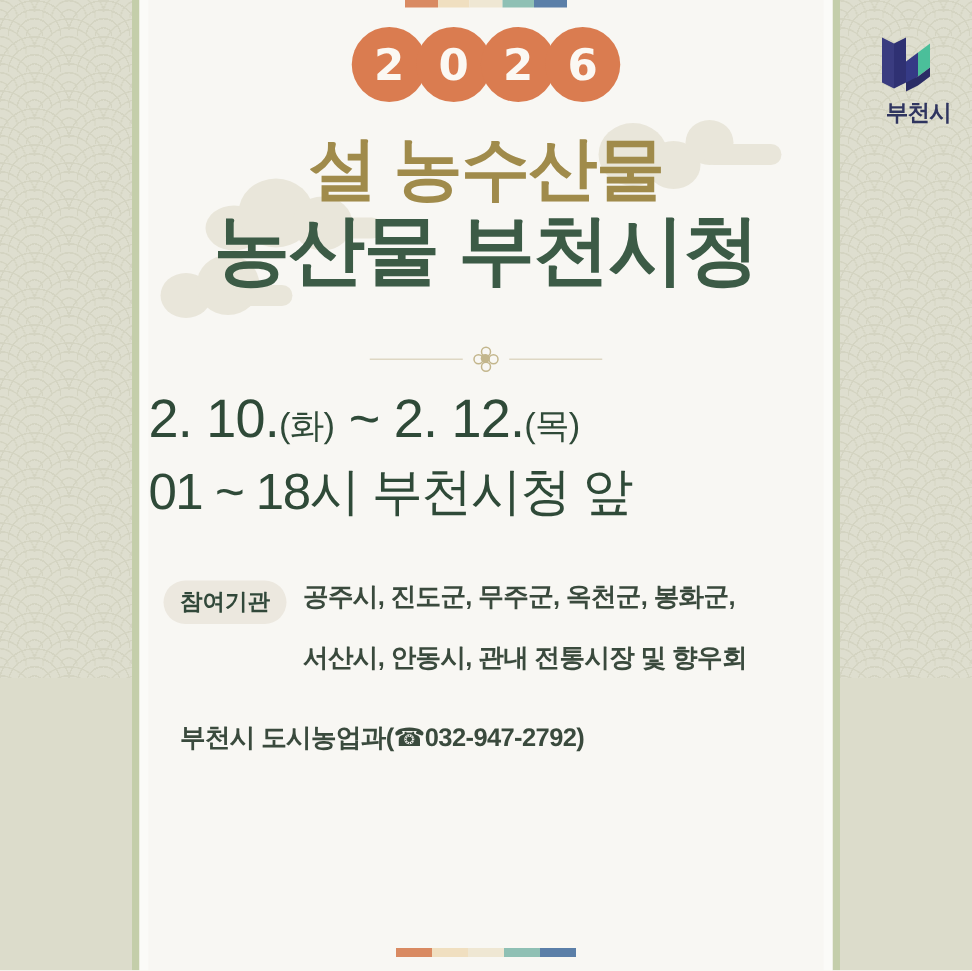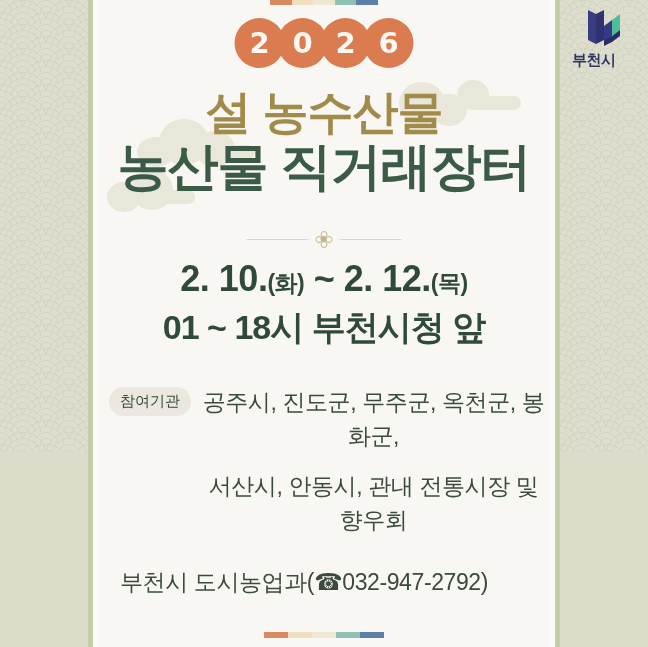--- a/index.html
+++ b/index.html
@@ -127,61 +127,60 @@
     border:1.4px solid #c3b68c;background:transparent;box-sizing:border-box;
   }
   .divider .orn i.t{top:0;left:5px;}
   .divider .orn i.b{bottom:0;left:5px;}
   .divider .orn i.l{left:0;top:5px;}
   .divider .orn i.r{right:0;top:5px;}
   .divider .orn i.m{left:5px;top:5px;width:6px;height:6px;background:#c3b68c;border:none;}
 
   
   .date-line{
-    position:absolute;left:0;right:0;text-align:center;z-index:2;
-    color:#2f4a38;font-weight:700;white-space:nowrap;
+    position:absolute;left:0;right:0;text-align:left;z-index:2;
+    color:#2f4a38;font-weight:400;white-space:nowrap;
   }
   .date-line.l1{top:258px;font-size:36px;letter-spacing:-0.5px;}
   .date-line.l1 .day{font-size:23px;}
   .date-line.l2{top:305px;font-size:34px;letter-spacing:-1px;}
 
   
   .info{
     position:absolute;left:10px;right:4px;top:385px;z-index:2;
   }
   .row{
     display:flex;align-items:flex-start;
     margin-bottom:28px;
   }
   .row:last-child{margin-bottom:0;}
   .pill{
     flex:0 0 auto;
     background:#ece8df;
     border-radius:16px;
     padding:5px 11px;
-    font-size:15px;font-weight:400;
+    font-size:15px;font-weight:700;
     color:#31483a;
     white-space:nowrap;
     margin-top:2px;
   }
   .pill.spaced{letter-spacing:4px;padding-right:7px;}
   .row-val{
     margin-left:11px;
-    font-size:23px;font-weight:400;
+    font-size:17px;font-weight:700;
     color:#3a4a3d;
     line-height:1.48;
     letter-spacing:-0.4px;
-    text-align:center;
   }
   .row-val .ln2{display:block;margin-top:16px;}
 
   
   .logo{
-    position:absolute;top:6px;right:14px;
-    width:62px;text-align:left;z-index:5;
+    position:absolute;top:21px;right:14px;
+    width:62px;text-align:right;z-index:5;
   }
   .logo-mark{
     width:46px;height:42px;margin:0 auto;position:relative;
   }
   .logo-text{
     margin-top:3px;font-size:15px;font-weight:700;color:#2f3560;
     letter-spacing:-0.5px;
   }
 </style>
 </head>
@@ -232,21 +231,21 @@
     </div>
 
     <div class="year-wrap">
       <div class="year-digit">2</div>
       <div class="year-digit">0</div>
       <div class="year-digit">2</div>
       <div class="year-digit">6</div>
     </div>
 
     <div class="title-gold">설 농수산물</div>
-    <div class="title-green">농산물 직거래장터</div>
+    <div class="title-green">농산물 부천시청</div>
 
     <div class="divider">
       <span class="ln"></span>
       <span class="orn">
         <i class="t"></i>
           <i class="b"></i>
           <i class="l"></i>
           <i class="r"></i>
           <i class="m"></i>
       </span>

